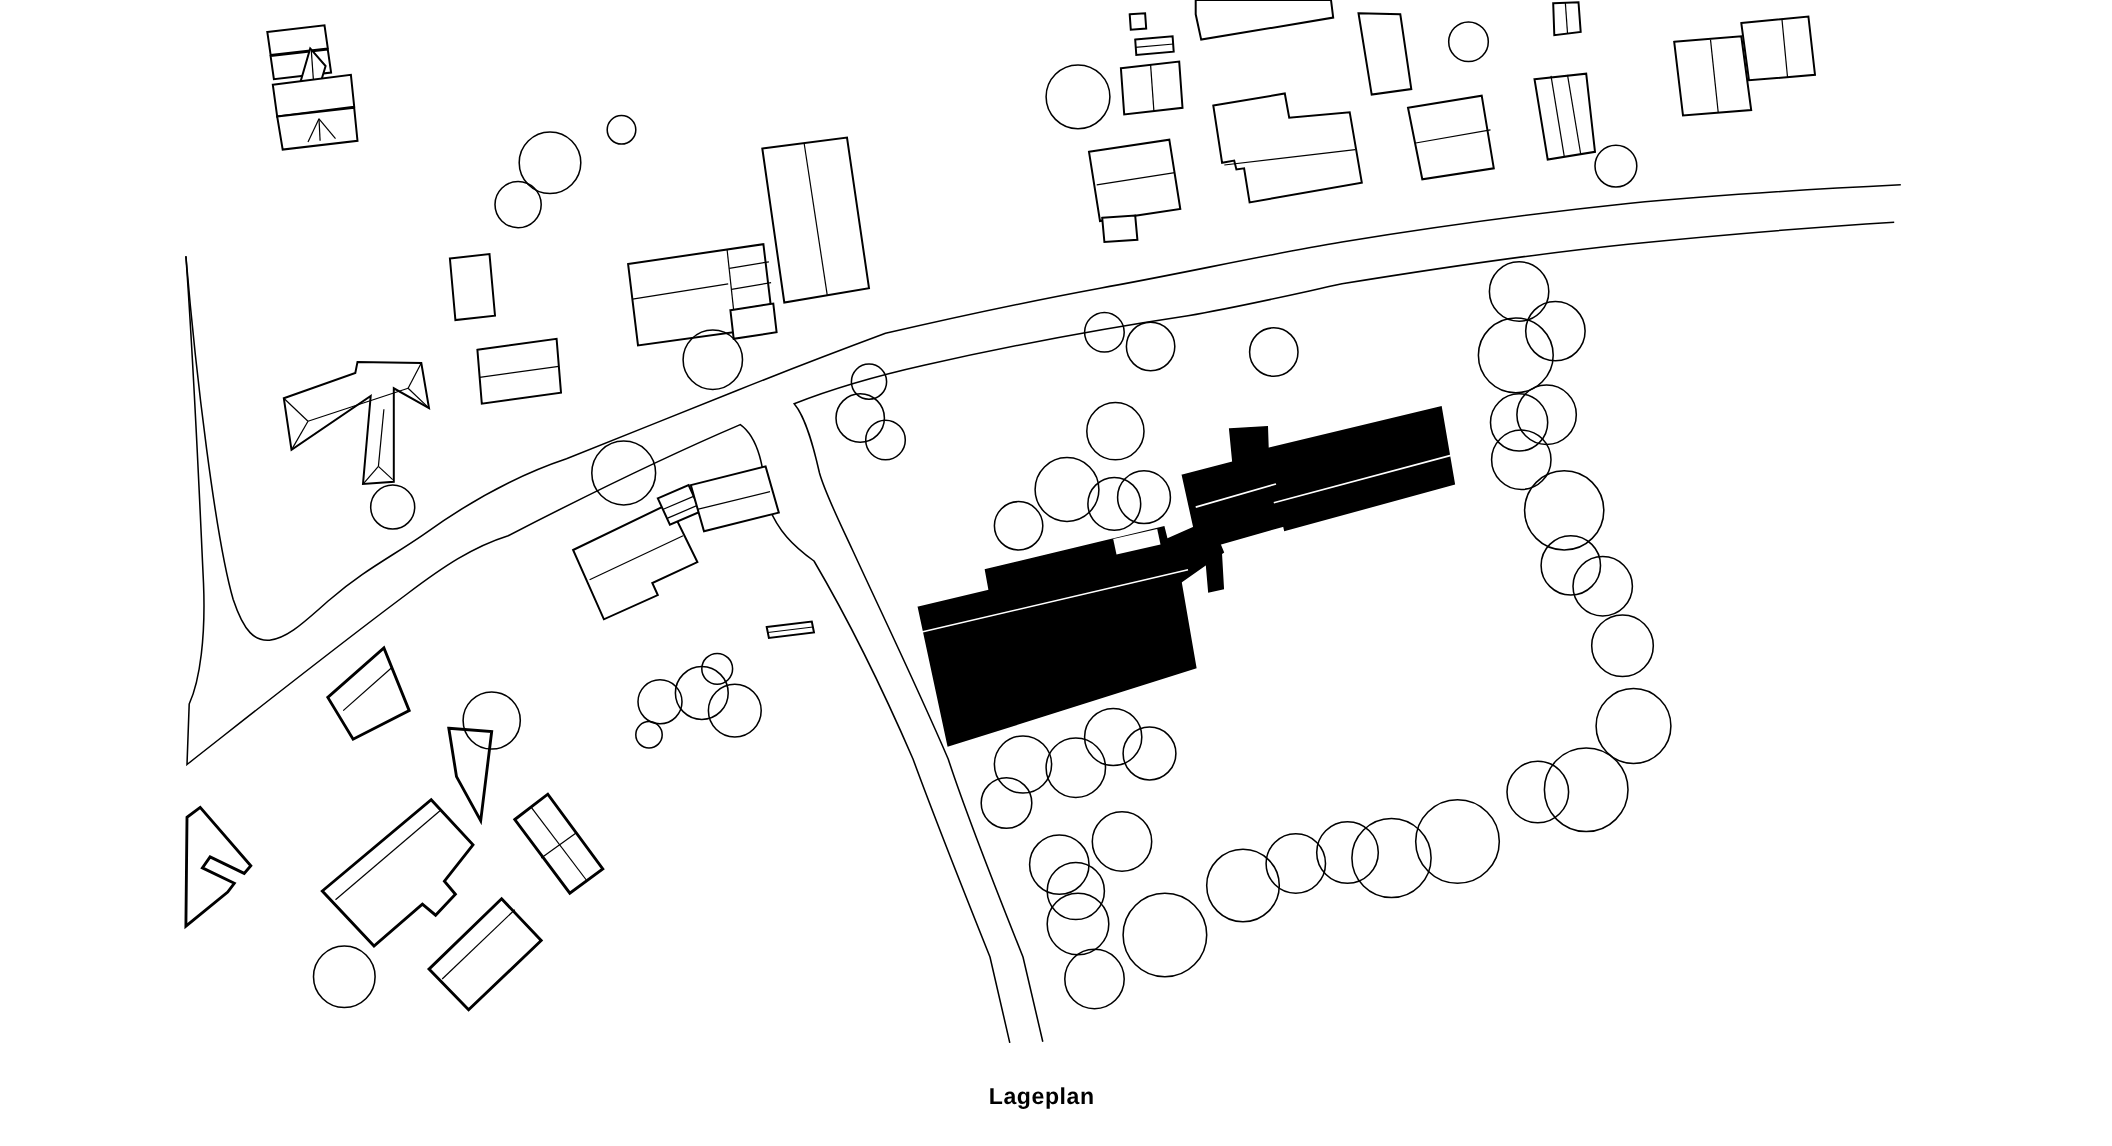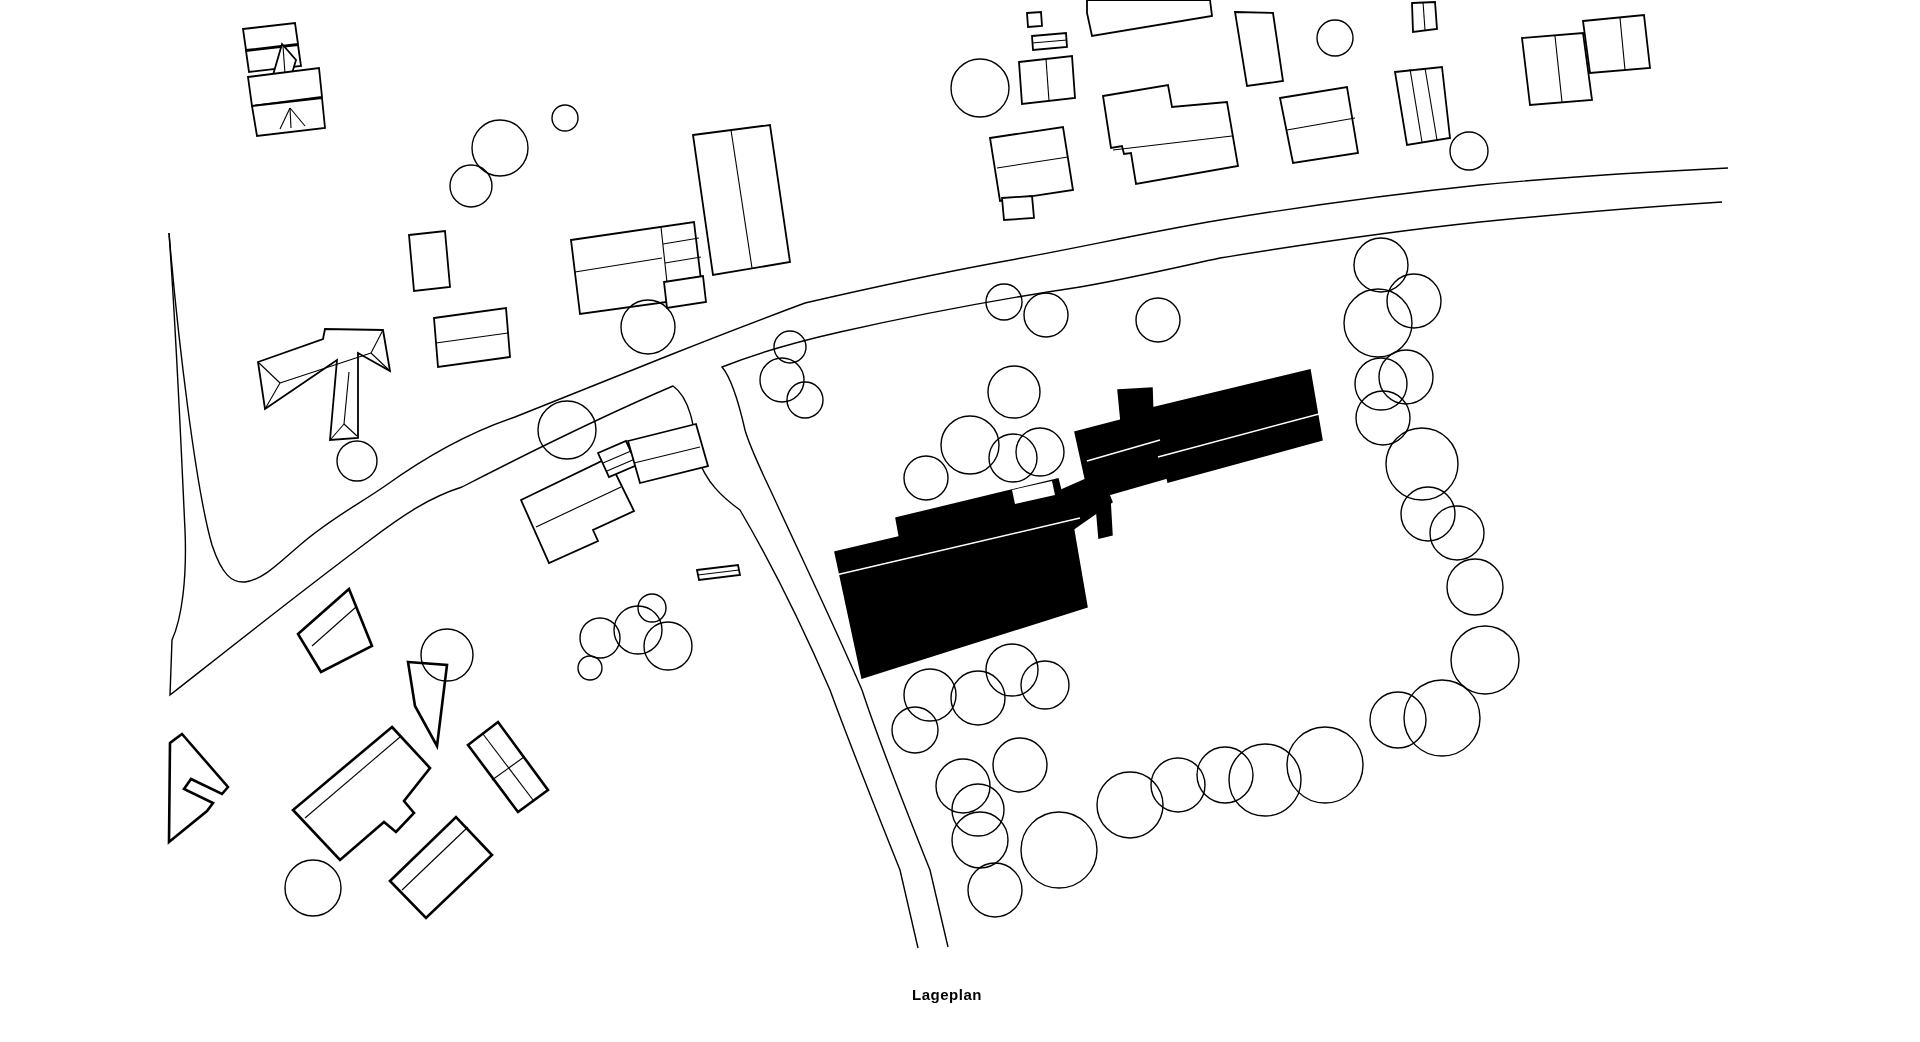--- a/index.html
+++ b/index.html
@@ -1,21 +1,21 @@
 <!DOCTYPE html>
 <html><head>
 <meta charset="utf-8">
 <style>
   html,body{margin:0;padding:0;background:#ffffff;}
   body{width:1920px;height:1042px;position:relative;overflow:hidden;
        font-family:"Liberation Sans", sans-serif;}
   #plan-wrap{position:absolute;inset:0;}
   svg{display:block;}
   .plan-title{position:absolute;left:847px;top:986px;width:200px;text-align:center;
-      font-size:15px;font-weight:bold;color:#000;letter-spacing:0.5px;}
+      font-size:21px;font-weight:bold;color:#000;letter-spacing:0.5px;}
 </style>
 </head>
 <body>
 
 <div id="plan-wrap">
   <svg id="plan" xmlns="http://www.w3.org/2000/svg" width="1920" height="1042" viewBox="0 0 1920 1042">
       <path d="M169,233 C178,340 196,490 212,545 C222,575 232,583 245,582 C263,580 280,562 300,545 C330,519 356,506 385,486 C428,455 470,432 515,417 C565,397 620,375 670,355 C715,337 762,319 805,303 C870,288 935,274 1000,262 C1073,249 1148,232 1220,220 C1306,206 1394,194 1480,185 C1562,177 1646,172 1728,168" fill="none" stroke="#000000" stroke-width="1.4"></path>
       <path d="M169,233 C177,345 182,468 185,530 C187,578 182,618 172,640 L170,695 C235,644 303,590 370,540 C403,515 430,497 462,487 C530,452 612,412 673,386 C690,398 694,425 698,458 C706,482 722,497 740,510 C774,568 804,630 830,690 C852,750 876,810 900,870 L918,948" fill="none" stroke="#000000" stroke-width="1.4"></path>
       <path d="M948,947 L930,870 C906,810 880,745 862,690 C834,625 805,565 775,500 C762,472 750,448 745,430 C740,408 733,380 722,367 C760,352 800,341 840,332 C920,314 1000,299 1080,287 C1127,279 1174,268 1220,258 C1306,244 1394,231 1480,222 C1560,214 1642,207 1722,202" fill="none" stroke="#000000" stroke-width="1.4"></path>
       <polygon points="243 29 295 23 298 44 246 50" fill="#ffffff" stroke="#000000" stroke-width="1.8" stroke-linejoin="miter"></polygon>

